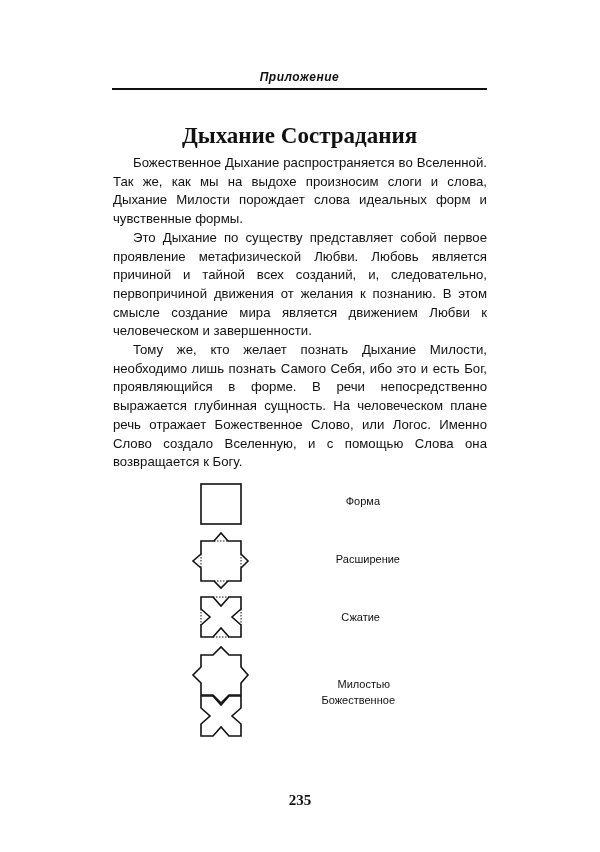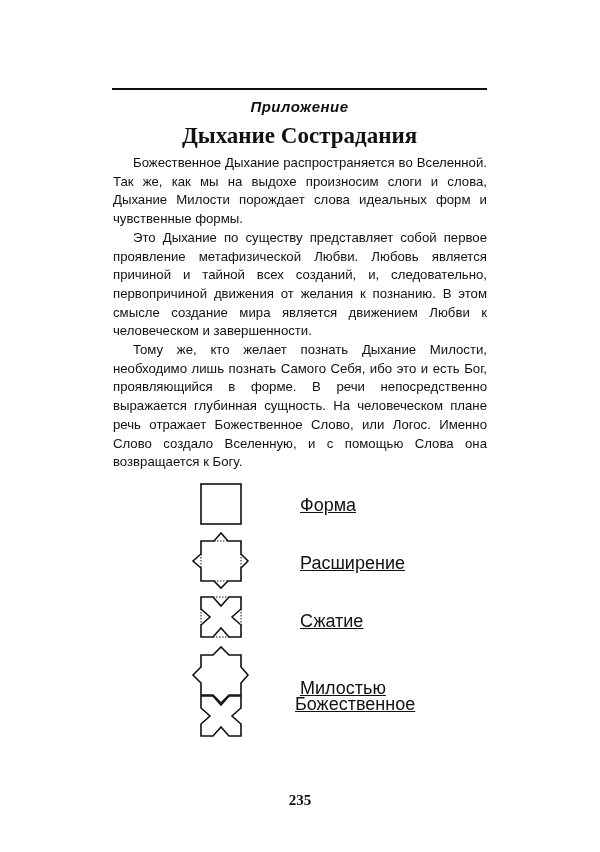--- a/index.html
+++ b/index.html
@@ -1,36 +1,36 @@
 <!DOCTYPE html>
 <html><head>
   <meta charset="utf-8">
   <style>
     html, body { margin: 0; padding: 0; background: #ffffff; }
     body { width: 600px; height: 852px; position: relative; overflow: hidden; color: #111; }
     .page { position: absolute; left: 0; top: 0; width: 600px; height: 852px; }
     .running-head {
       position: absolute; left: 112px; width: 375px; top: 70px;
       text-align: center; font-family: "Liberation Sans", sans-serif;
-      font-style: italic; font-weight: bold; font-size: 15px; letter-spacing: 0.5px; margin-top: 28px;
+      font-style: italic; font-weight: bold; font-size: 12px; letter-spacing: 0.5px;
     }
     .rule { position: absolute; left: 112px; width: 375px; top: 88px; height: 2px; background: #111; }
     .title {
       position: absolute; left: 112px; width: 375px; top: 123px;
       text-align: center; font-family: "Liberation Serif", serif; font-weight: bold; font-size: 23px;
     }
     .body-text {
       position: absolute; left: 113px; width: 374px; top: 154px;
       font-family: "Liberation Sans", sans-serif; font-size: 13.2px; line-height: 18.7px;
       text-align: justify;
     }
     .body-text p { margin: 0; text-indent: 20px; }
     .figure { position: absolute; left: 0; top: 0; width: 600px; height: 852px; }
     .fig-label {
-      position: absolute; font-family: "Liberation Sans", sans-serif; font-size: 18px; text-align: left; text-decoration: underline;
+      position: absolute; font-family: "Liberation Sans", sans-serif; font-size: 11px; text-align: right;
     }
     .page-number {
       position: absolute; left: 240px; width: 120px; top: 757px; text-align: center;
       font-family: "Liberation Serif", serif; font-weight: bold; font-size: 15px; margin-top: 35px;
     }
     svg { position: absolute; left: 0; top: 0; }
   </style>
 </head>
 <body>
 

